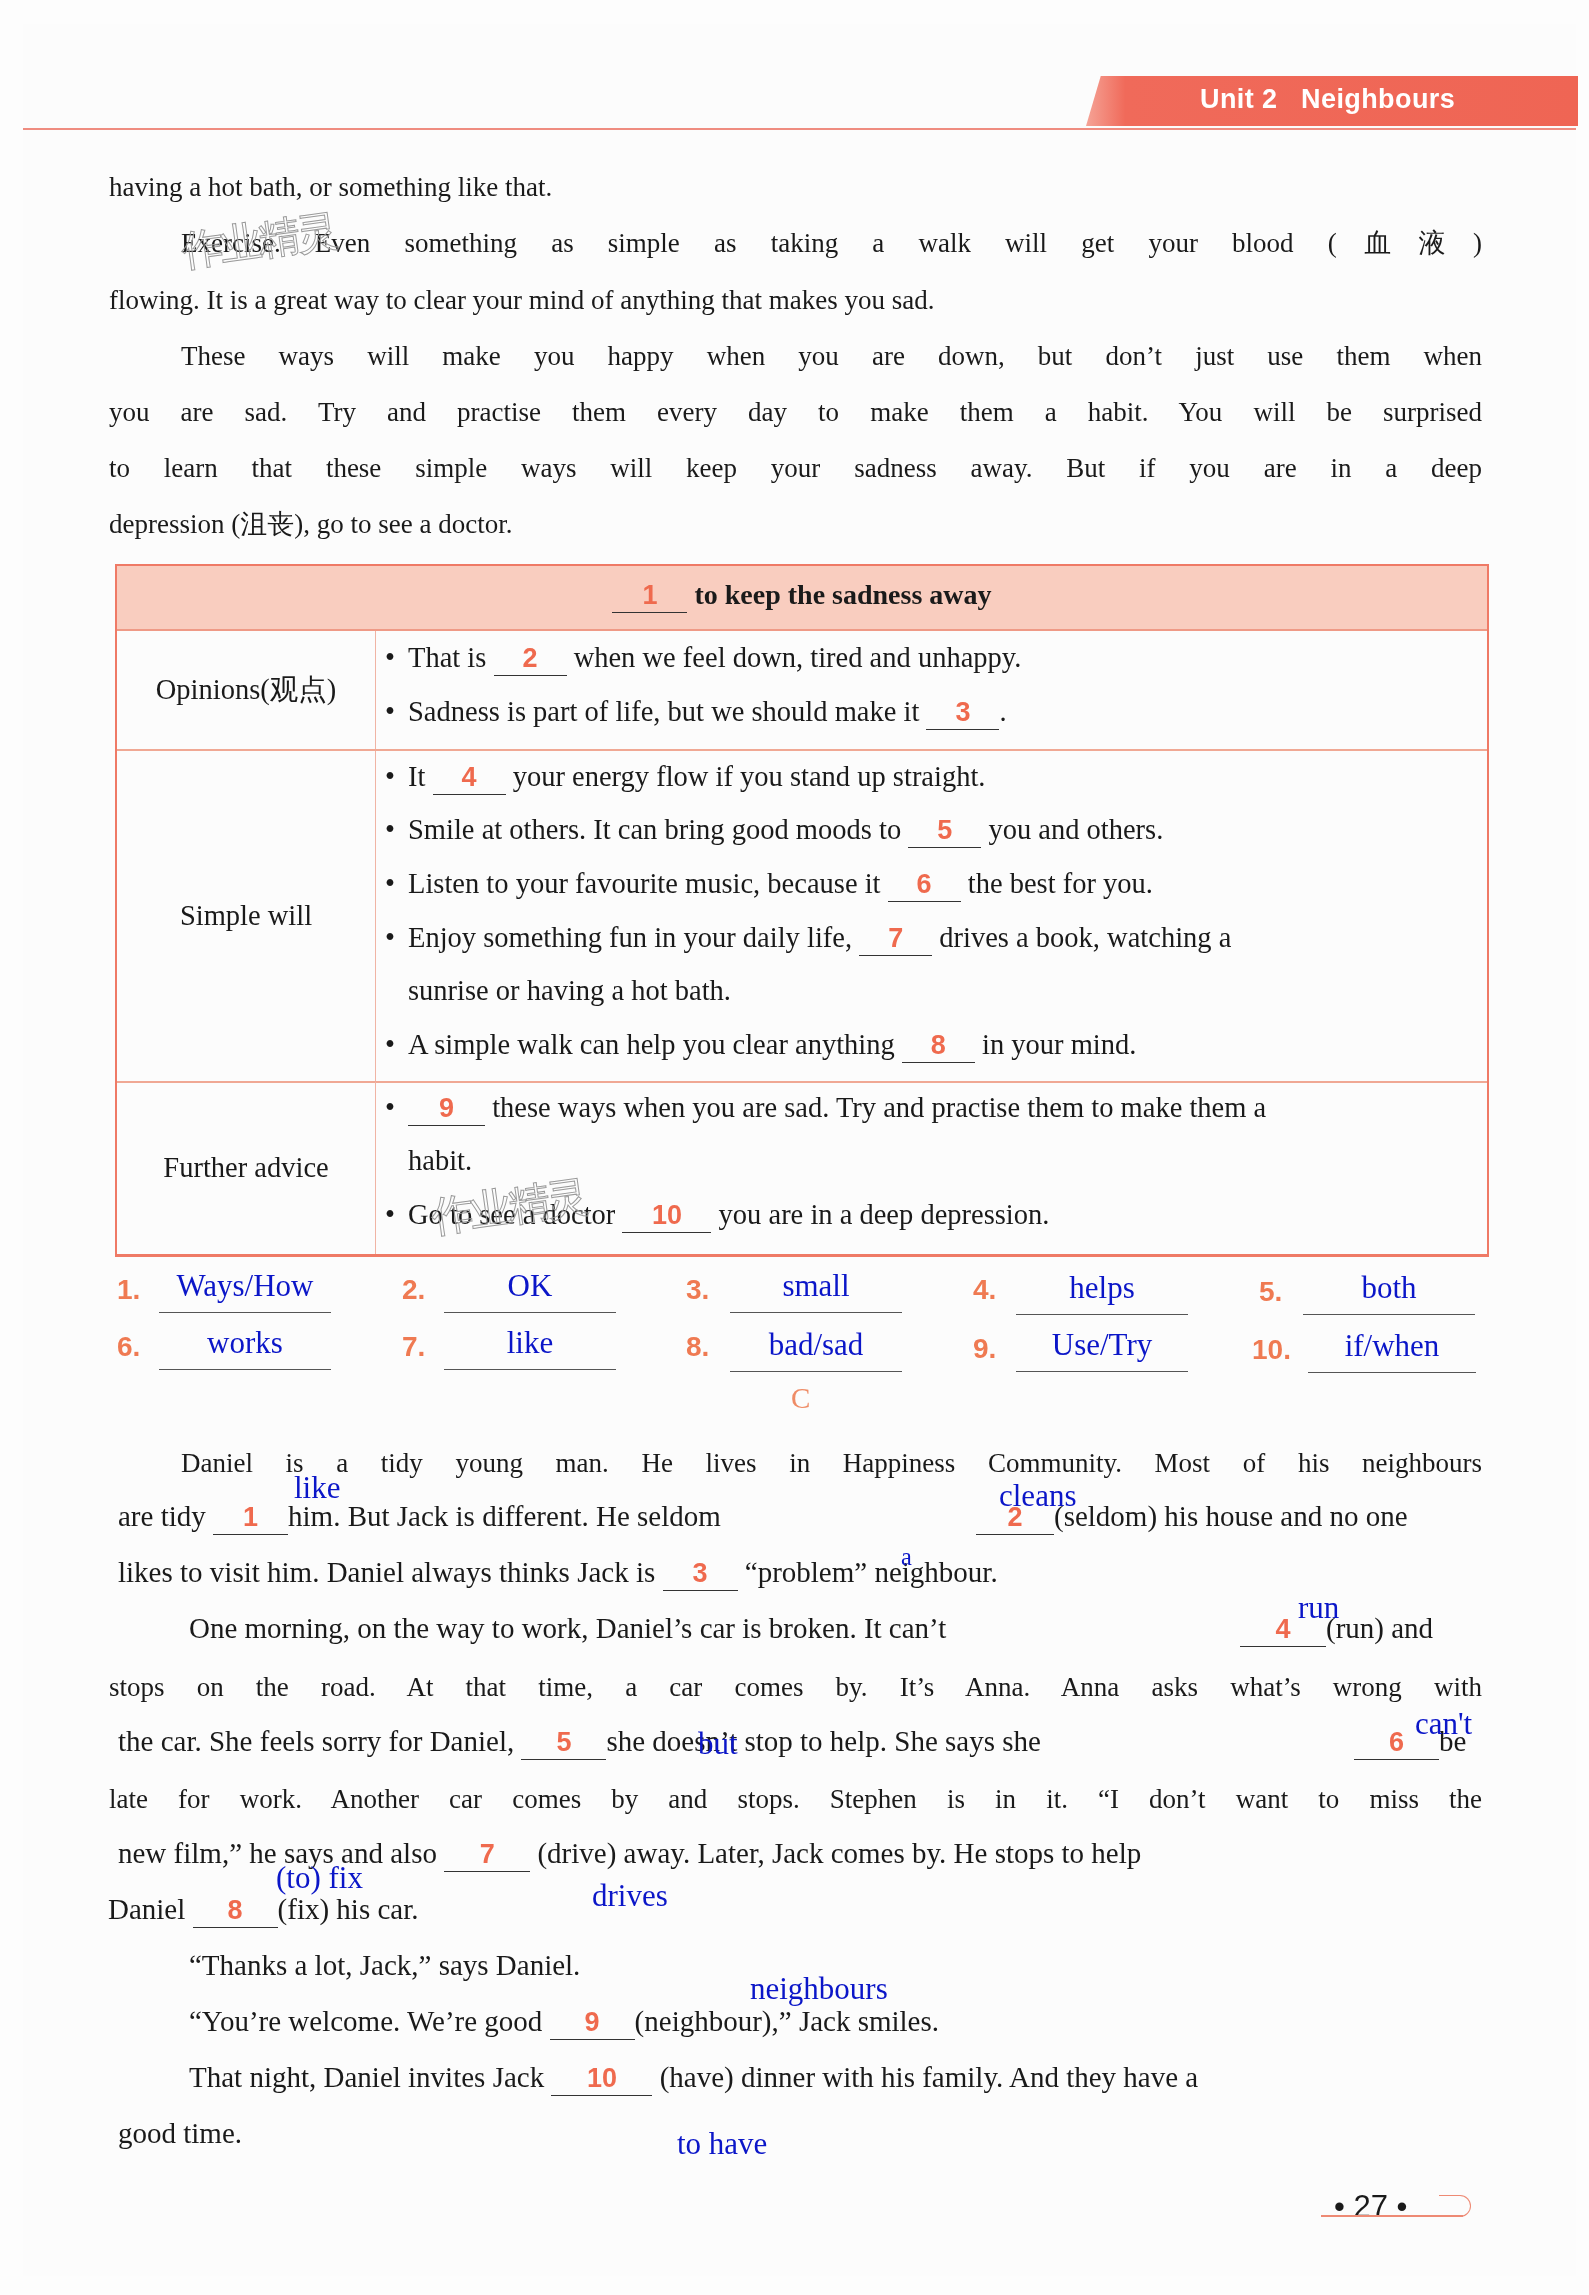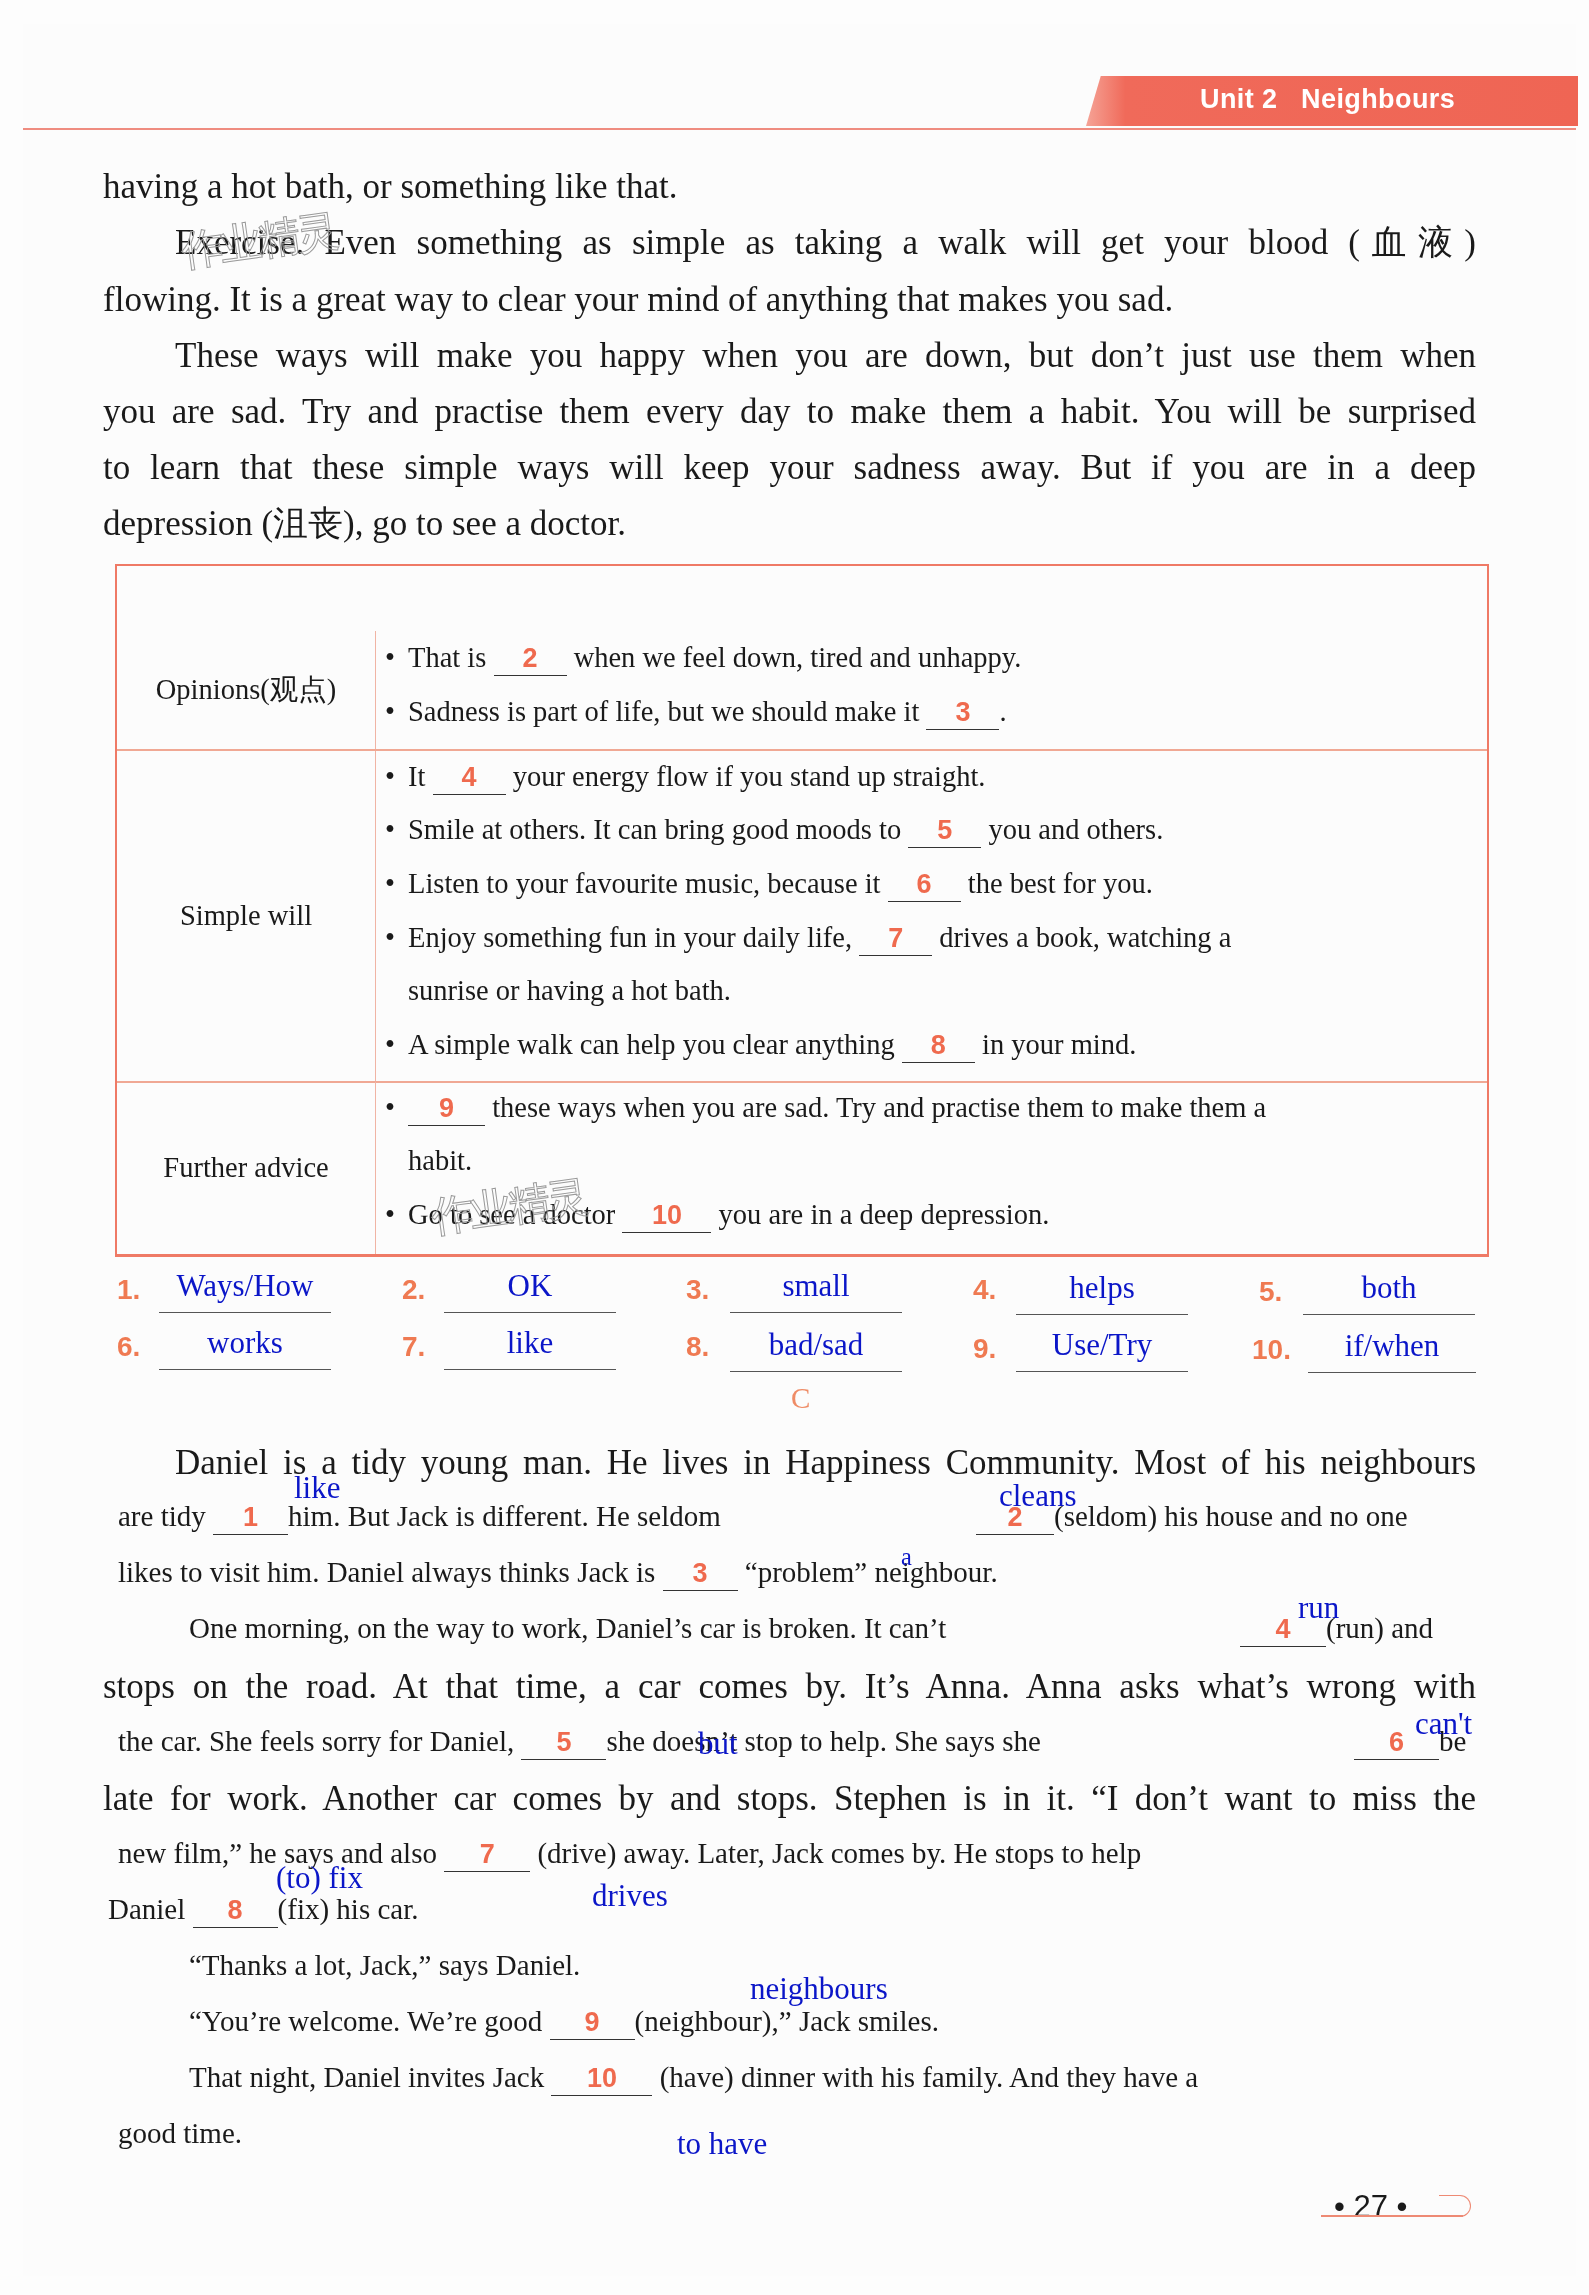--- a/index.html
+++ b/index.html
@@ -5,21 +5,21 @@
   html,body{margin:0;padding:0;background:#fdfdfd;}
   body{width:1590px;height:2295px;position:relative;overflow:hidden;
        font-family:"DejaVu Serif","Liberation Serif",serif;color:#1a1a1a;}
   .page{position:absolute;left:23px;top:24.4px;width:1553px;height:2252px;background:#fcfcfc;}
   .hdr-line{position:absolute;left:23px;top:128px;width:1553px;height:2.4px;background:#ef8c80;}
   .banner{position:absolute;left:1086px;top:76px;width:492px;height:50px;
           background:linear-gradient(90deg,#f5a396 0%,#f06a5a 8%,#ef6554 100%);
           clip-path:polygon(3% 0,100% 0,100% 100%,0 100%);}
   .banner span{position:absolute;left:114px;top:8.1px;font-family:"Liberation Sans","DejaVu Sans",sans-serif;
           font-weight:bold;font-size:27px;color:#fff;letter-spacing:0.4px;white-space:pre;}
-  .p{position:absolute;left:103px;width:1373px;font-size:35px;line-height:56px;
+  .p{position:absolute;left:109px;width:1373px;font-size:27px;line-height:56px;
      font-family:"Liberation Serif","DejaVu Serif",serif;text-align:justify;text-align-last:justify;}
   .p.last{text-align-last:left;}
   .p.indent{text-indent:72px;}
   .line{position:absolute;font-size:29px;font-family:"Liberation Serif","DejaVu Serif",serif;white-space:nowrap;}
   .watermark{position:absolute;left:181px;top:213px;font-size:42px;color:transparent;
      -webkit-text-stroke:1px #9a9a9a;transform:rotate(-8deg);letter-spacing:-3.3px;font-family:"DejaVu Sans",sans-serif;}
   .watermark2{position:absolute;left:431px;top:1179px;font-size:42px;color:transparent;
      -webkit-text-stroke:1px #9a9a9a;transform:rotate(-8deg);letter-spacing:-3.3px;font-family:"DejaVu Sans",sans-serif;}
   
   .tbl{position:absolute;left:115px;top:564px;width:1374px;height:693px;border:2.4px solid #ef7a66;border-bottom-width:3.3px;box-sizing:border-box;}
@@ -55,20 +55,26 @@
 <div class="p last" style="top:159px;">having a hot bath, or something like that.</div>
 <div class="p indent" style="top:215px;">Exercise. Even something as simple as taking a walk will get your blood (血液)</div>
 <div class="p last" style="top:272px;">flowing. It is a great way to clear your mind of anything that makes you sad.</div>
 <div class="p indent" style="top:328px;">These ways will make you happy when you are down, but don’t just use them when</div>
 <div class="p" style="top:384px;">you are sad. Try and practise them every day to make them a habit. You will be surprised</div>
 <div class="p" style="top:440px;">to learn that these simple ways will keep your sadness away. But if you are in a deep</div>
 <div class="p last" style="top:496px;">depression (沮丧), go to see a doctor.</div>
 <div class="watermark">作业精灵</div>
 
 <div class="tbl">
+  <div class="tbl-head">
+    <div class="t">
+      <span class="blank" style="width:75px;">1</span>
+      <span>to keep the sadness away</span>
+    </div>
+  </div>
 
   <div class="row" style="top:65px;height:120px;">
     <div class="lbl">Opinions(观点)</div>
     <div class="cell">
       <div class="bl" style="top:11.4px;">
         <span class="dot">•</span><span>That is</span>
         <span class="blank" style="width:73px;">2</span>
         <span>when we feel down, tired and unhappy.</span>
       </div>
       <div class="bl" style="top:65px;">

